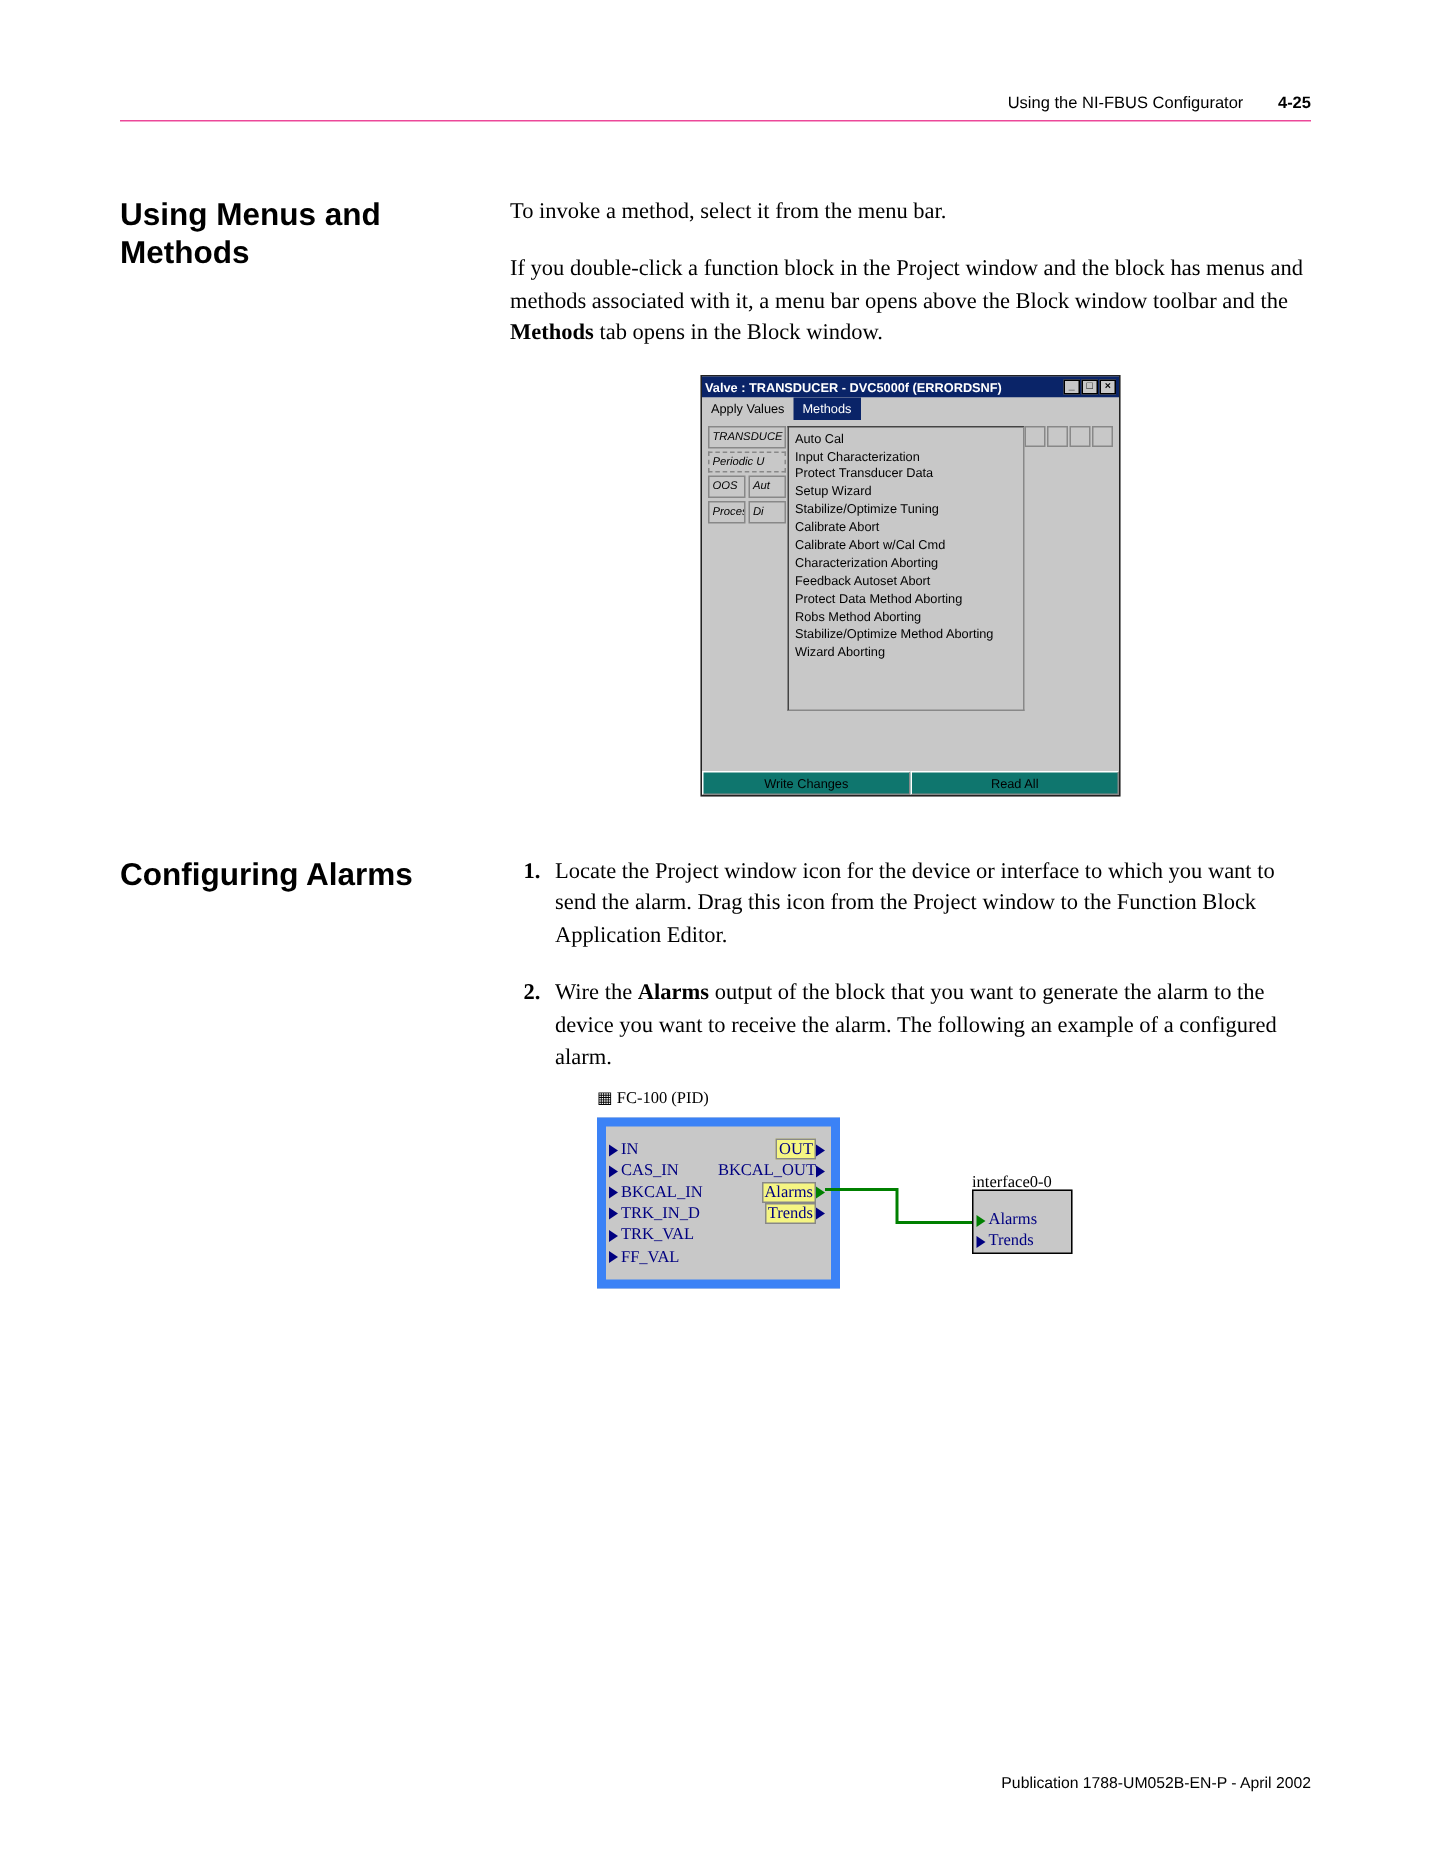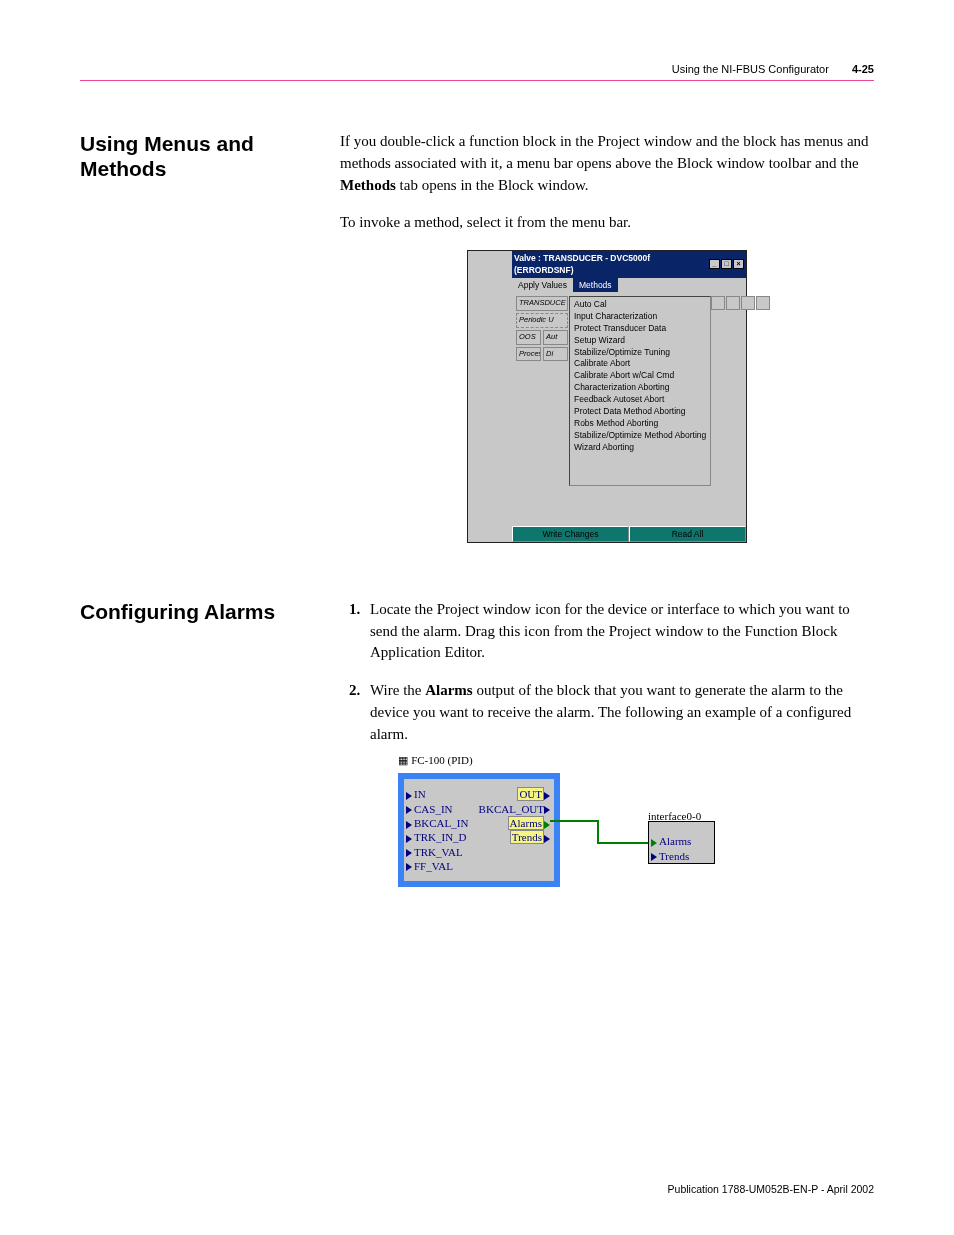--- a/index.html
+++ b/index.html
@@ -62,21 +62,20 @@
     margin: 4px 0 10px 0;
   }
   .dlg {
     width: 280px;
     margin: 0 auto 10px auto;
     box-sizing: border-box;
     border: 1px solid #222;
     background: #c8c8c8;
     font-family: Tahoma, Arial, sans-serif;
     font-size: 8.5px;
-    padding-left: 44px;
   }
   .dlg .titlebar {
     background: #0a2468;
     color: #fff;
     font-weight: bold;
     padding: 1px 2px;
     display: flex;
     justify-content: space-between;
     align-items: center;
   }
@@ -157,21 +156,21 @@
   }
   .dlg-footer button {
     flex:1;
     font-size:8.5px;
     background:#0f766e;
     border:1px solid #888;
     border-top:1px solid #fff;
     border-left:1px solid #fff;
     padding:2px 0;
   }
-  .alarm-sec { margin-top: 46px; }
+  .alarm-sec { margin-top: 30px; }
   ol.steps {
     margin: 0;
     padding-left: 24px;
   }
   ol.steps li {
     margin-bottom: 16px;
     padding-left:6px;
   }
   ol.steps li::marker {
     font-weight: bold;
@@ -241,24 +240,24 @@
       <span>Using the NI-FBUS Configurator</span>
       <span class="page-num">4-25</span>
     </div>
   </div>
 
   <div class="content">
 
     <div class="section">
       <div class="section-heading">Using Menus and Methods</div>
       <div class="section-body">
+        <p>To invoke a method, select it from the menu bar.</p>
         <p>
           <span>If you double-click a function block in the Project window and the block has menus and methods associated with it, a menu bar opens above the Block window toolbar and the </span><strong>Methods</strong><span> tab opens in the Block window.</span>
         </p>
-        <p>To invoke a method, select it from the menu bar.</p>
 
         <div class="dlg">
           <div class="titlebar">
             <span>Valve : TRANSDUCER - DVC5000f (ERRORDSNF)</span>
             <span class="tb-ctrls">
               <span>_</span>
               <span>□</span>
               <span>×</span>
             </span>
           </div>

